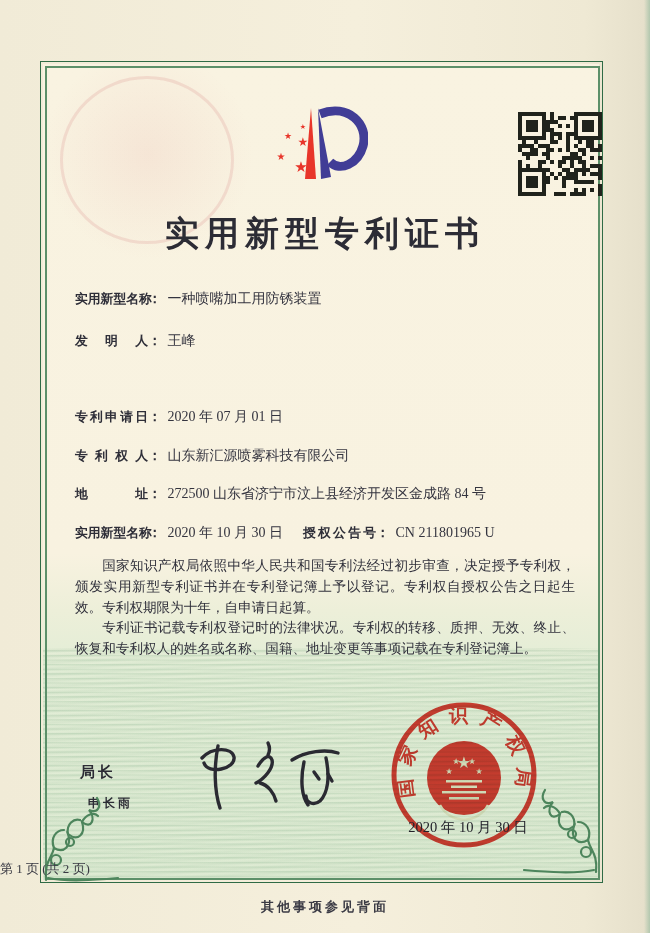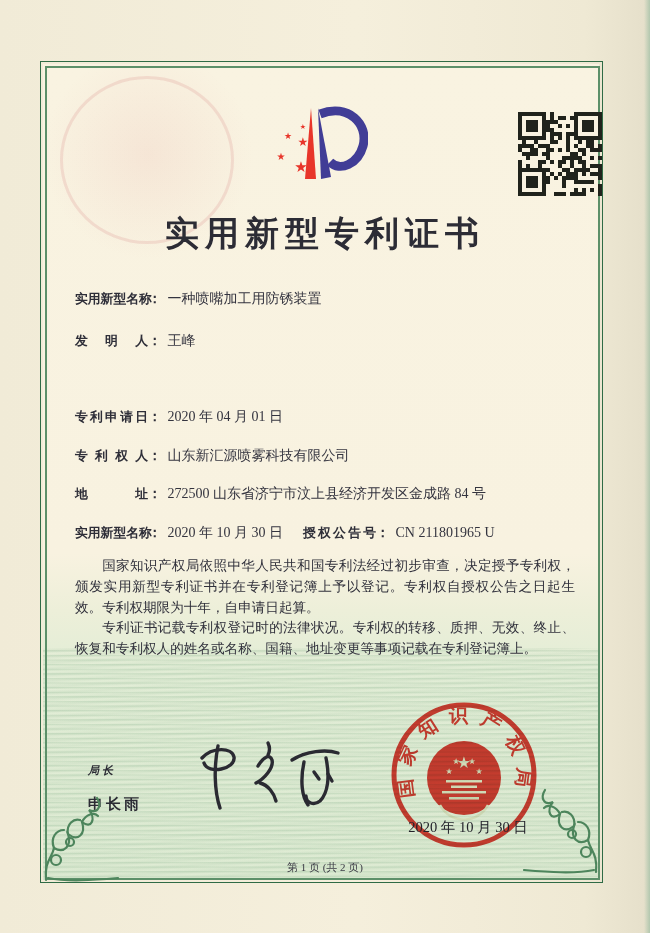--- a/index.html
+++ b/index.html
@@ -38,36 +38,36 @@
   .qr div.d{background:var(--qr-dark,#20231c);}
   .field-row{position:absolute;left:75px;font-size:13.5px;color:#30303b;white-space:nowrap;line-height:20px;}
   .flabel{display:inline-block;width:73px;text-align:justify;text-align-last:justify;
     font-weight:700;font-size:12.8px;color:#2e2e38;vertical-align:baseline;}
   .fcolon{font-weight:700;color:#2e2e38;margin-right:6px;}
   .fvalue{font-size:14px;color:#34343f;}
   .pair2{margin-left:20px;}
   .paras{position:absolute;left:75px;top:556px;width:500px;font-size:13.6px;line-height:20.8px;
     color:#30303b;text-align:justify;}
   .paras p{margin:0;text-indent:2em;}
-  .signer-title{position:absolute;left:88px;top:763px;font-size:11px;font-weight:700;color:#2c2c35;letter-spacing:3px;font-style:italic;}
-  .signer-name{position:absolute;left:88px;top:795px;font-size:15px;font-weight:700;color:#2c2c35;letter-spacing:3px;font-family:Liberation Serif, serif;}
+  .signer-title{position:absolute;left:80px;top:763px;font-size:15px;font-weight:700;color:#2c2c35;letter-spacing:3px;}
+  .signer-name{position:absolute;left:88px;top:795px;font-size:12px;font-weight:700;color:#2c2c35;letter-spacing:3px;font-family:Liberation Serif, serif;}
   .signature-svg{position:absolute;left:180px;top:734px;}
   .sig{stroke:#2a2a32;stroke-width:3.4;fill:none;stroke-linecap:round;stroke-linejoin:round;}
   .seal-svg{position:absolute;left:388px;top:700px;mix-blend-mode:multiply;opacity:.93;}
   .seal-ring{fill:none;stroke:var(--seal-red,#e03228);stroke-width:5;}
   .seal-text{fill:var(--seal-red,#e03228);font-size:19px;font-weight:700;letter-spacing:11px;}
   .seal-fill{fill:var(--seal-red,#e03228);}
   .seal-cream{fill:#f3eedd;}
   .seal-star{fill:#f3eedd;font-family:"DejaVu Sans",sans-serif;}
   .seal-date{position:absolute;left:395px;top:818px;width:146px;text-align:center;
     font-size:14.5px;color:#23232b;}
   .flourish{position:absolute;color:#4d855c;}
   .fl-left{left:42px;top:790px;}
   .fl-right{left:520px;top:782px;transform:scaleX(-1);}
-  .page-note{position:absolute;left:0;right:0;top:860px;text-align:center;font-size:11px;color:#3a3a44;}
+  .page-note{position:absolute;left:0;right:0;top:860px;text-align:left;font-size:13px;color:#3a3a44;}
   .back-note{position:absolute;left:0;right:0;top:898px;text-align:center;font-size:13px;
     font-weight:700;letter-spacing:3px;color:#3a3a44;}
 </style>
 </head>
 <body>
 
 <div class="page">
 
   <div class="content-bg"></div>
   <div class="guilloche"></div>
@@ -533,21 +533,21 @@
 
   <div class="cert-title">实用新型专利证书</div>
 
   <div class="field-row" style="top:289px">
     <span class="flabel">实用新型名称</span><span class="fcolon">：</span><span class="fvalue">一种喷嘴加工用防锈装置</span>
   </div>
   <div class="field-row" style="top:331px">
     <span class="flabel">发明人</span><span class="fcolon">：</span><span class="fvalue">王峰</span>
   </div>
   <div class="field-row" style="top:407px">
-    <span class="flabel">专利申请日</span><span class="fcolon">：</span><span class="fvalue">2020 年 04 月 01 日</span>
+    <span class="flabel">专利申请日</span><span class="fcolon">：</span><span class="fvalue">2020 年 07 月 01 日</span>
   </div>
   <div class="field-row" style="top:446px">
     <span class="flabel">专利权人</span><span class="fcolon">：</span><span class="fvalue">山东新汇源喷雾科技有限公司</span>
   </div>
   <div class="field-row" style="top:484px">
     <span class="flabel">地址</span><span class="fcolon">：</span><span class="fvalue">272500 山东省济宁市汶上县经济开发区金成路 84 号</span>
   </div>
   <div class="field-row" style="top:523px">
     <span class="flabel">实用新型名称</span><span class="fcolon">：</span><span class="fvalue">2020 年 10 月 30 日</span><span class="pair2"></span><span class="flabel">授权公告号</span><span class="fcolon">：</span><span class="fvalue">CN 211801965 U</span>
   </div>
@@ -616,15 +616,16 @@
       <rect class="seal-cream" x="-18" y="2" width="36" height="2.5"></rect>
       <rect class="seal-cream" x="-13" y="7.5" width="26" height="2.5"></rect>
       <rect class="seal-cream" x="-22" y="13" width="44" height="2.5"></rect>
       <rect class="seal-cream" x="-15" y="19" width="30" height="2.5"></rect>
       <path d="M-24,27 A 27,27 0 0 0 24,27" fill="none" stroke="#f3eedd" stroke-width="2.5"></path>
     </g>
   </svg>
   <div class="seal-date">2020 年 10 月 30 日</div>
 
   <div class="page-note">第 1 页 (共 2 页)</div>
+  <div class="back-note">其他事项参见背面</div>
 
   <div class="scan-edge"></div>
 </div>
 
 </body></html>

